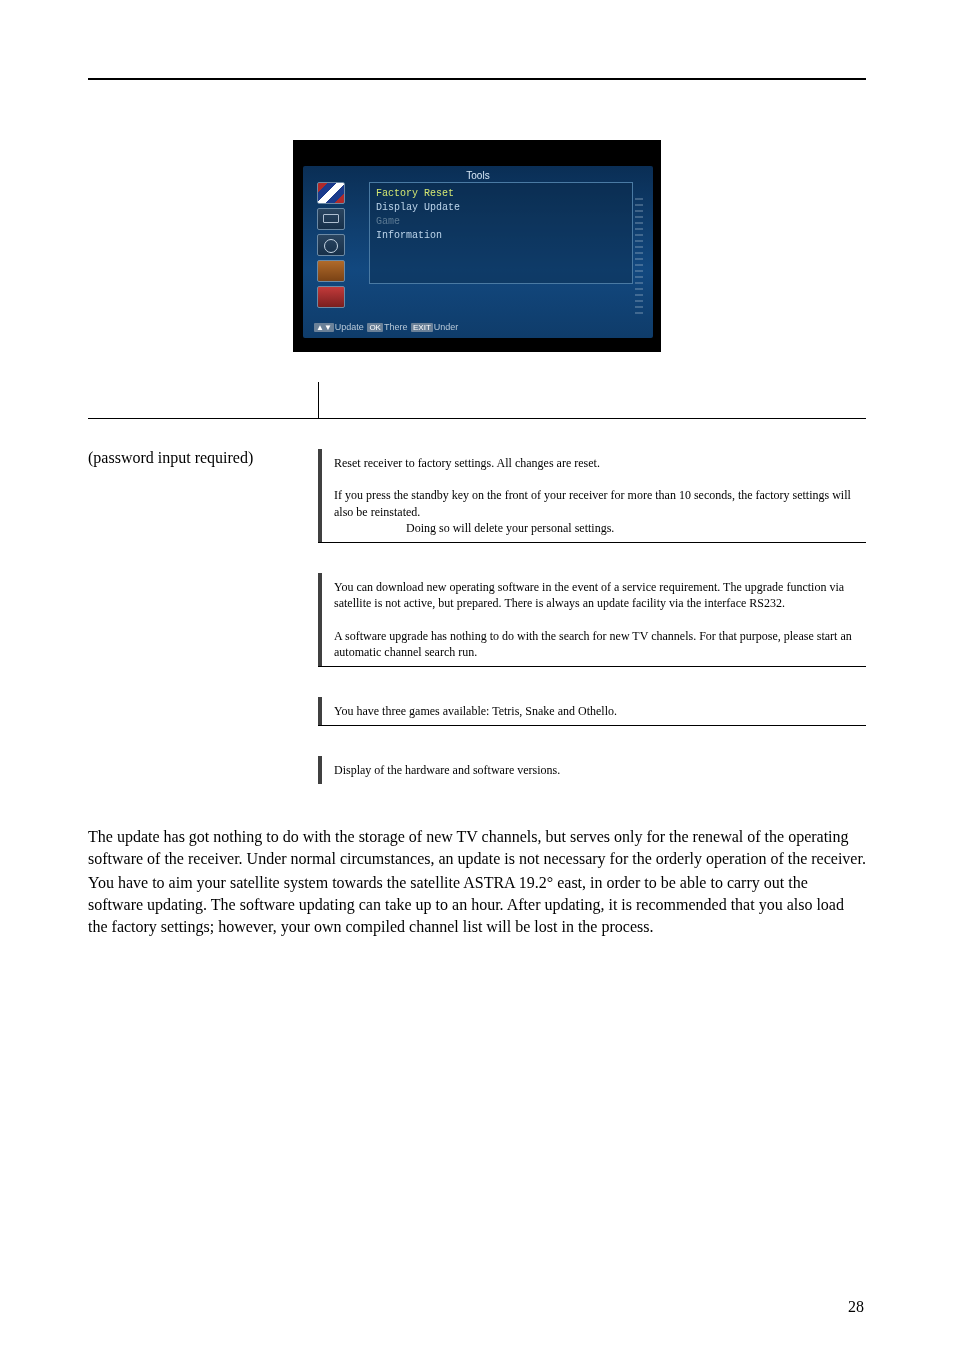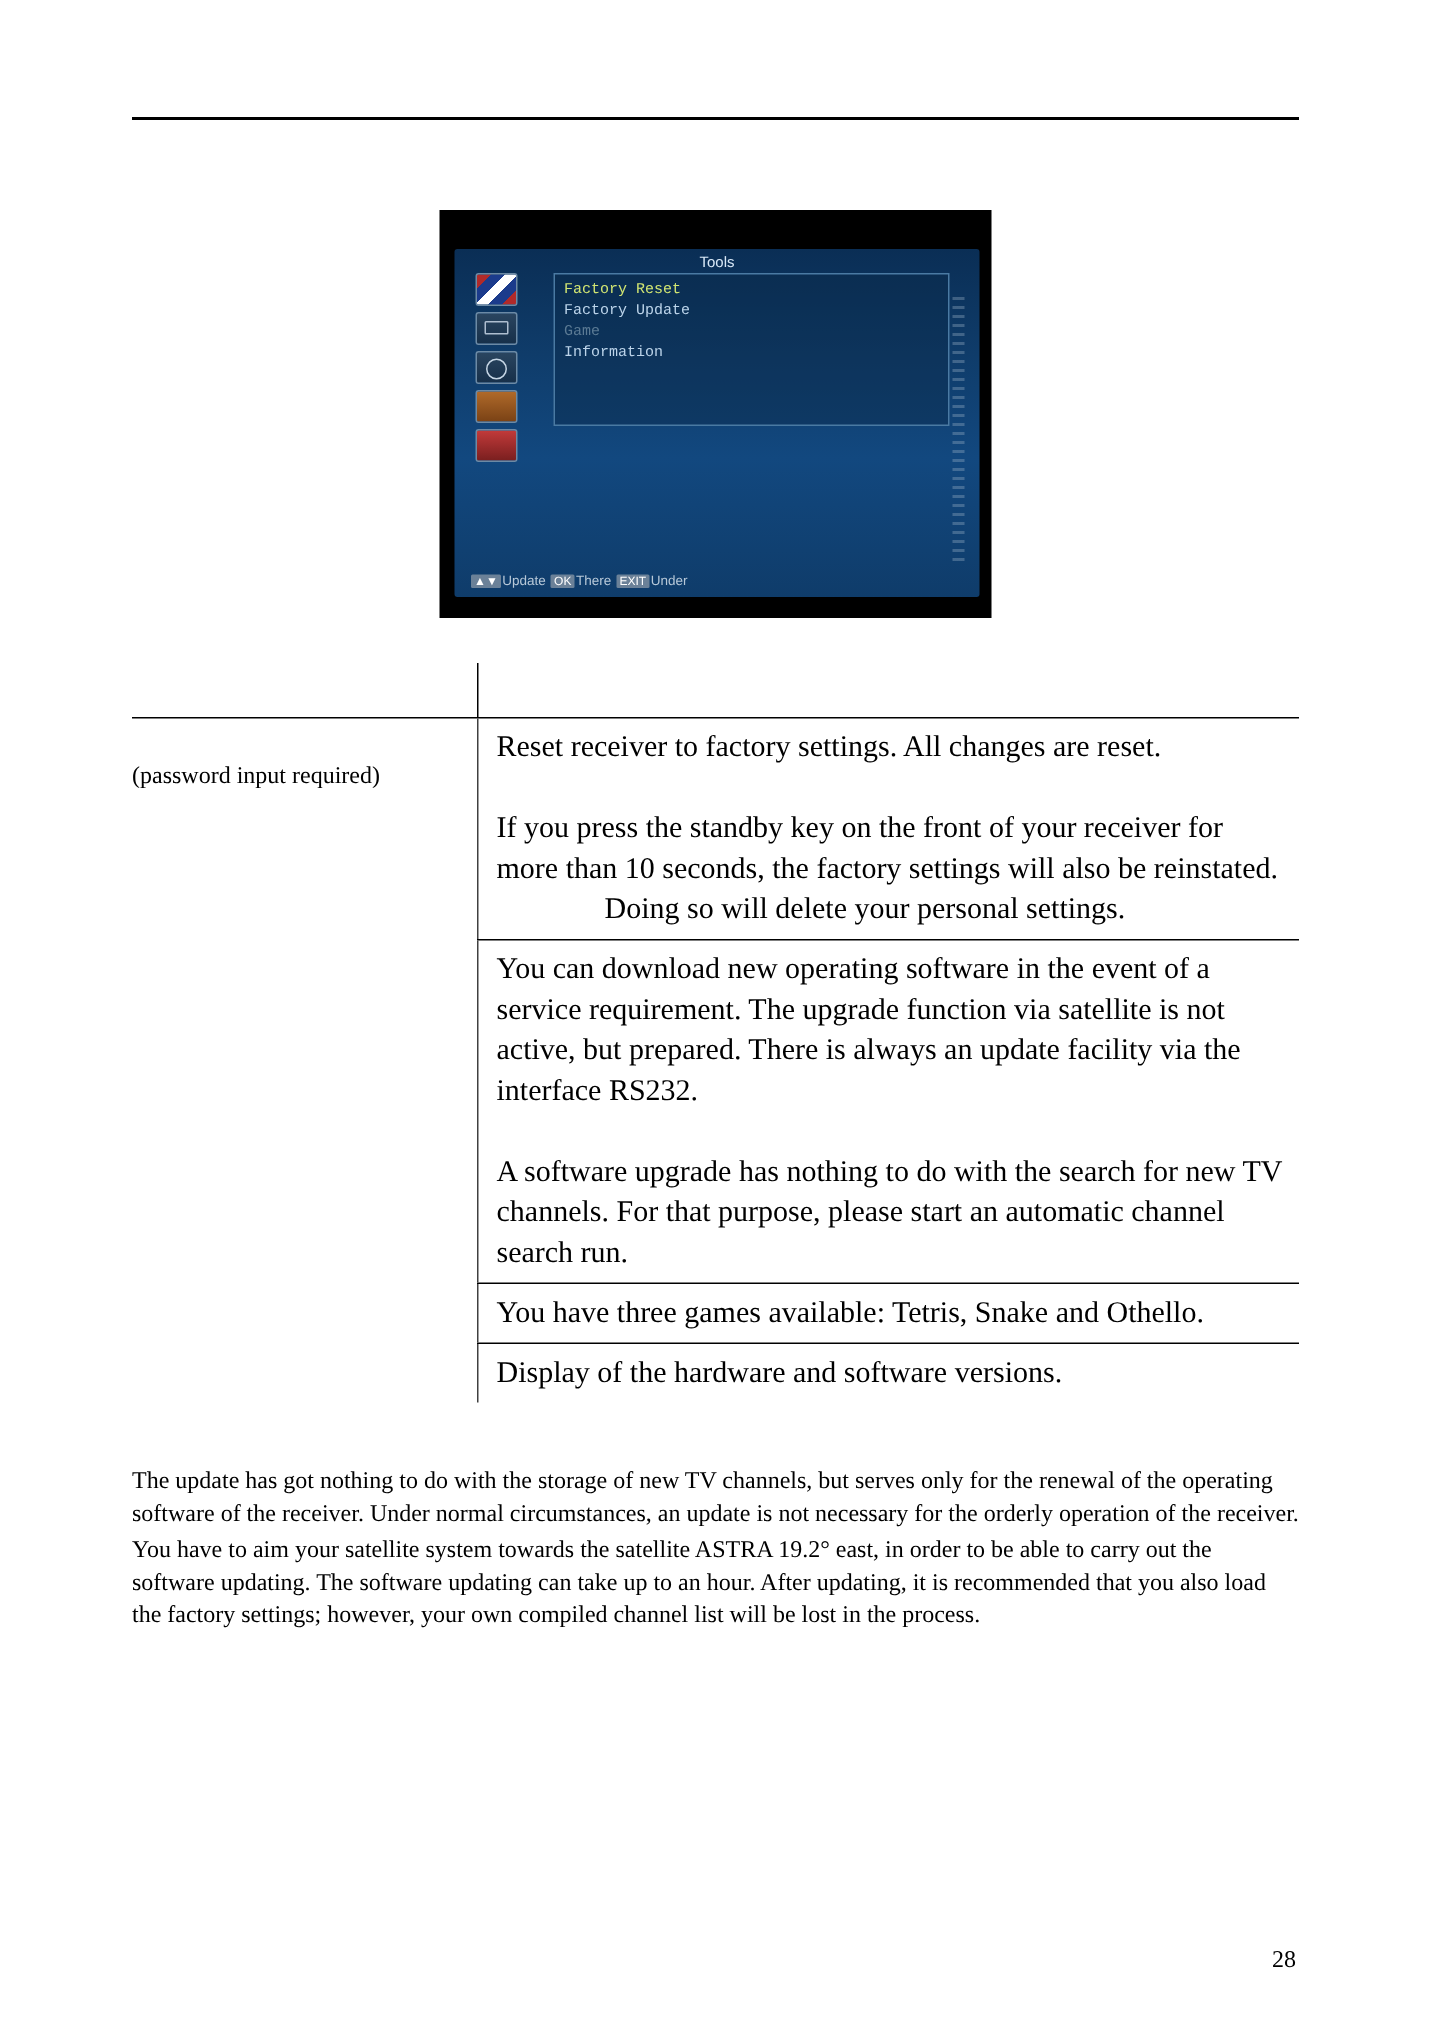--- a/index.html
+++ b/index.html
@@ -18,21 +18,21 @@
       border-top: 2px solid #000;
       margin-bottom: 60px;
     }
     .screenshot-wrap {
       display: flex;
       justify-content: center;
       margin-bottom: 30px;
     }
     .screenshot {
       width: 368px;
-      height: 272px;
+      height: 212px;
       background: #000;
       position: relative;
       overflow: hidden;
     }
     .shot-inner {
       position: absolute;
       left: 10px; right: 8px; top: 26px; bottom: 14px;
       background: linear-gradient(180deg,#0a2e55 0%, #0f3c6a 30%, #12487f 60%, #0f3c6a 100%);
       border-radius: 2px;
     }
@@ -125,24 +125,25 @@
       display: flex;
     }
     .lcell {
       width: 230px;
       padding: 6px 10px 6px 0;
       font-size: 16px;
       line-height: 1.35;
     }
     .rcell {
       flex: 1;
-      border-left: 1px solid #404040;
+      border-left: 4px solid #404040;
       padding: 6px 6px 6px 12px;
-      font-size: 20px;
+      font-size: 12px;
       line-height: 1.35;
+      margin-top: 30px;
     }
     .divider {
       border-top: 1px solid #000;
       margin-left: 230px;
     }
     .note-indent {
       padding-left: 72px;
       display: block;
     }
     .para-block {
@@ -170,21 +171,21 @@
         <div class="shot-top-title">Tools</div>
         <div class="shot-sidebar">
           <div class="shot-icon flag-uk"></div>
           <div class="shot-icon tv"></div>
           <div class="shot-icon dish"></div>
           <div class="shot-icon toolbox"></div>
           <div class="shot-icon clock"></div>
         </div>
         <div class="shot-menu">
           <div class="shot-menu-item hl">Factory Reset</div>
-          <div class="shot-menu-item">Factory Update</div>
+          <div class="shot-menu-item">Display Update</div>
           <div class="shot-menu-item dim">Game</div>
           <div class="shot-menu-item">Information</div>
         </div>
         <div class="shot-rack"></div>
         <div class="shot-hint">
           <span class="key">▲▼</span><span>Update</span>
           <span class="key">OK</span><span>There</span>
           <span class="key">EXIT</span><span>Under</span>
         </div>
       </div>

